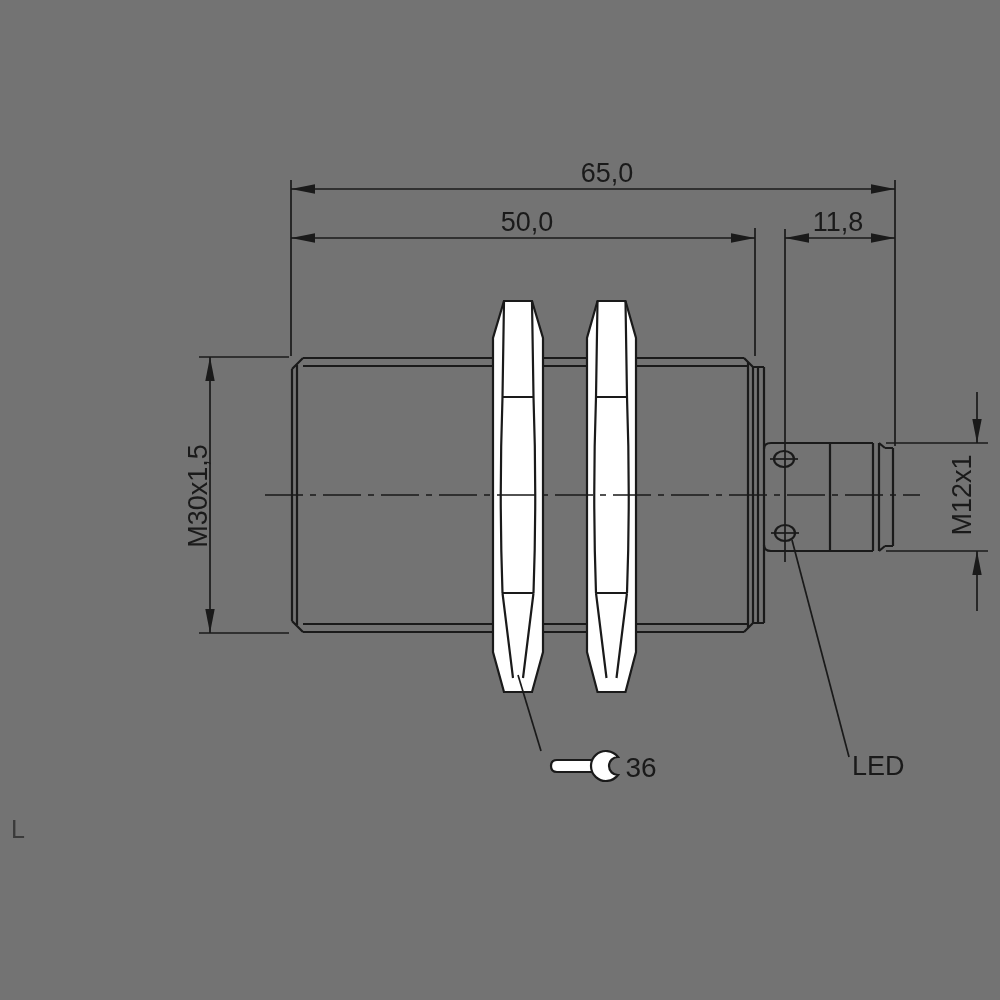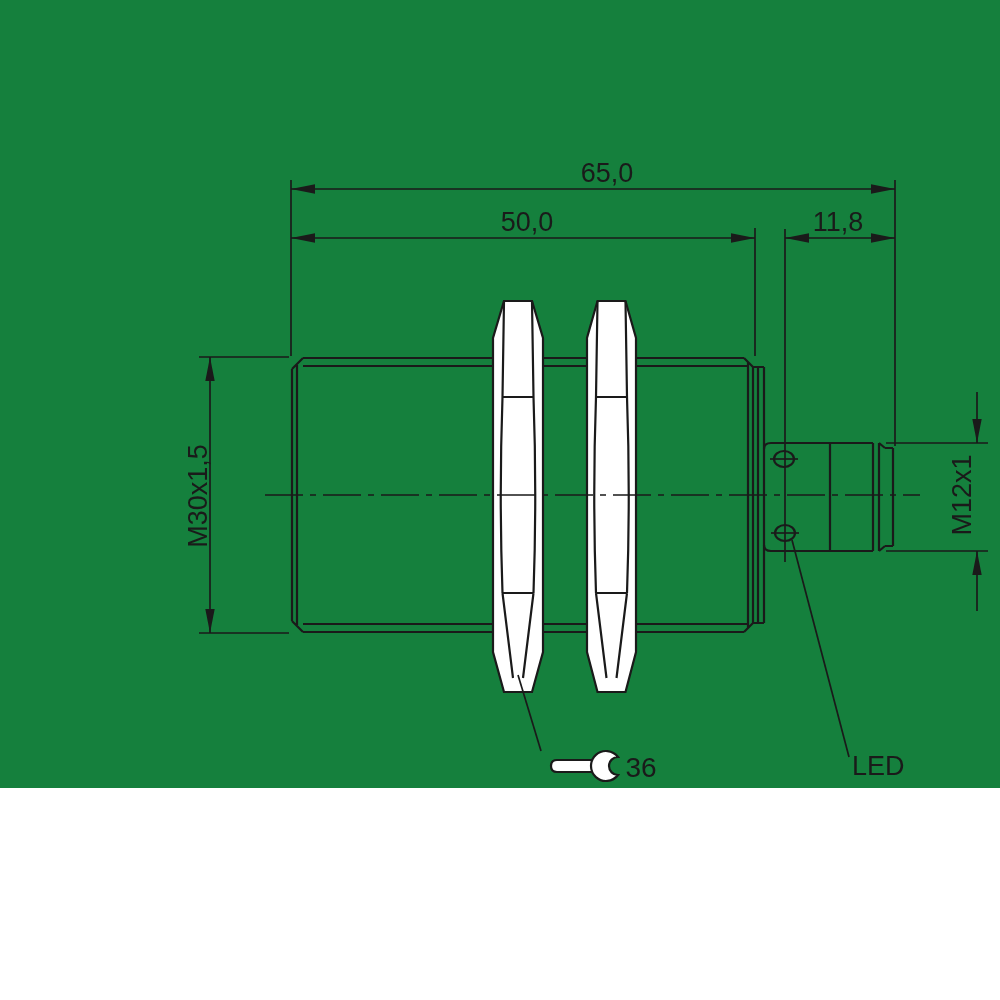--- a/index.html
+++ b/index.html
@@ -1,16 +1,16 @@
 <!DOCTYPE html>
 <html><head>
 <meta charset="utf-8">
 <style>
   html,body{margin:0;padding:0;background:#ffffff;}
-  .stage{position:relative;width:1000px;height:788px;background:#15803d;overflow:hidden;}
+  .stage{position:relative;width:1000px;height:1000px;background:#737373;overflow:hidden;}
   svg{display:block;}
   text{font-family:"Liberation Sans","DejaVu Sans",sans-serif;fill:#1a1a1a;}
   .dim-text{font-size:27px;}
   .big-text{font-size:28px;}
   .mark-text{font-size:25px;fill:#3a3a3a;}
   .thin{stroke:#1a1a1a;stroke-width:1.7;fill:none;}
   .thick{stroke:#1a1a1a;stroke-width:2.2;fill:none;stroke-linejoin:miter;}
   .thickw{stroke:#1a1a1a;stroke-width:2.2;fill:#ffffff;stroke-linejoin:miter;}
   .arrow{fill:#1a1a1a;stroke:none;}
   .cline{stroke:#1a1a1a;stroke-width:1.7;fill:none;stroke-dasharray:38 7 6 7;}

